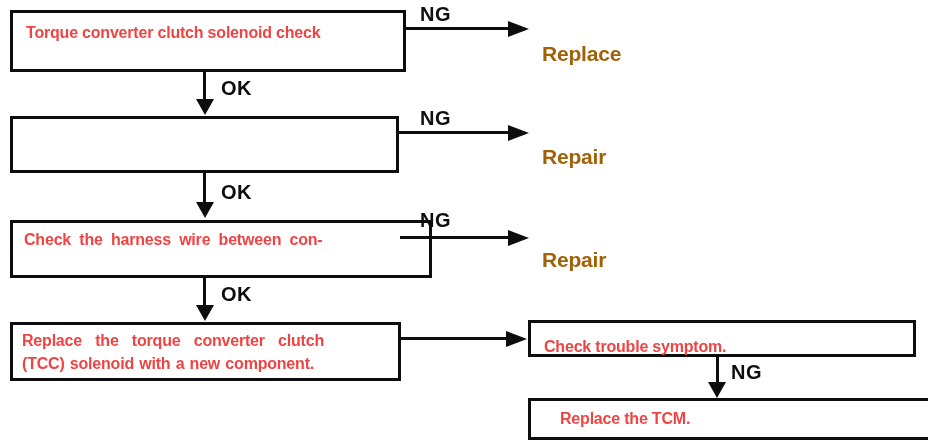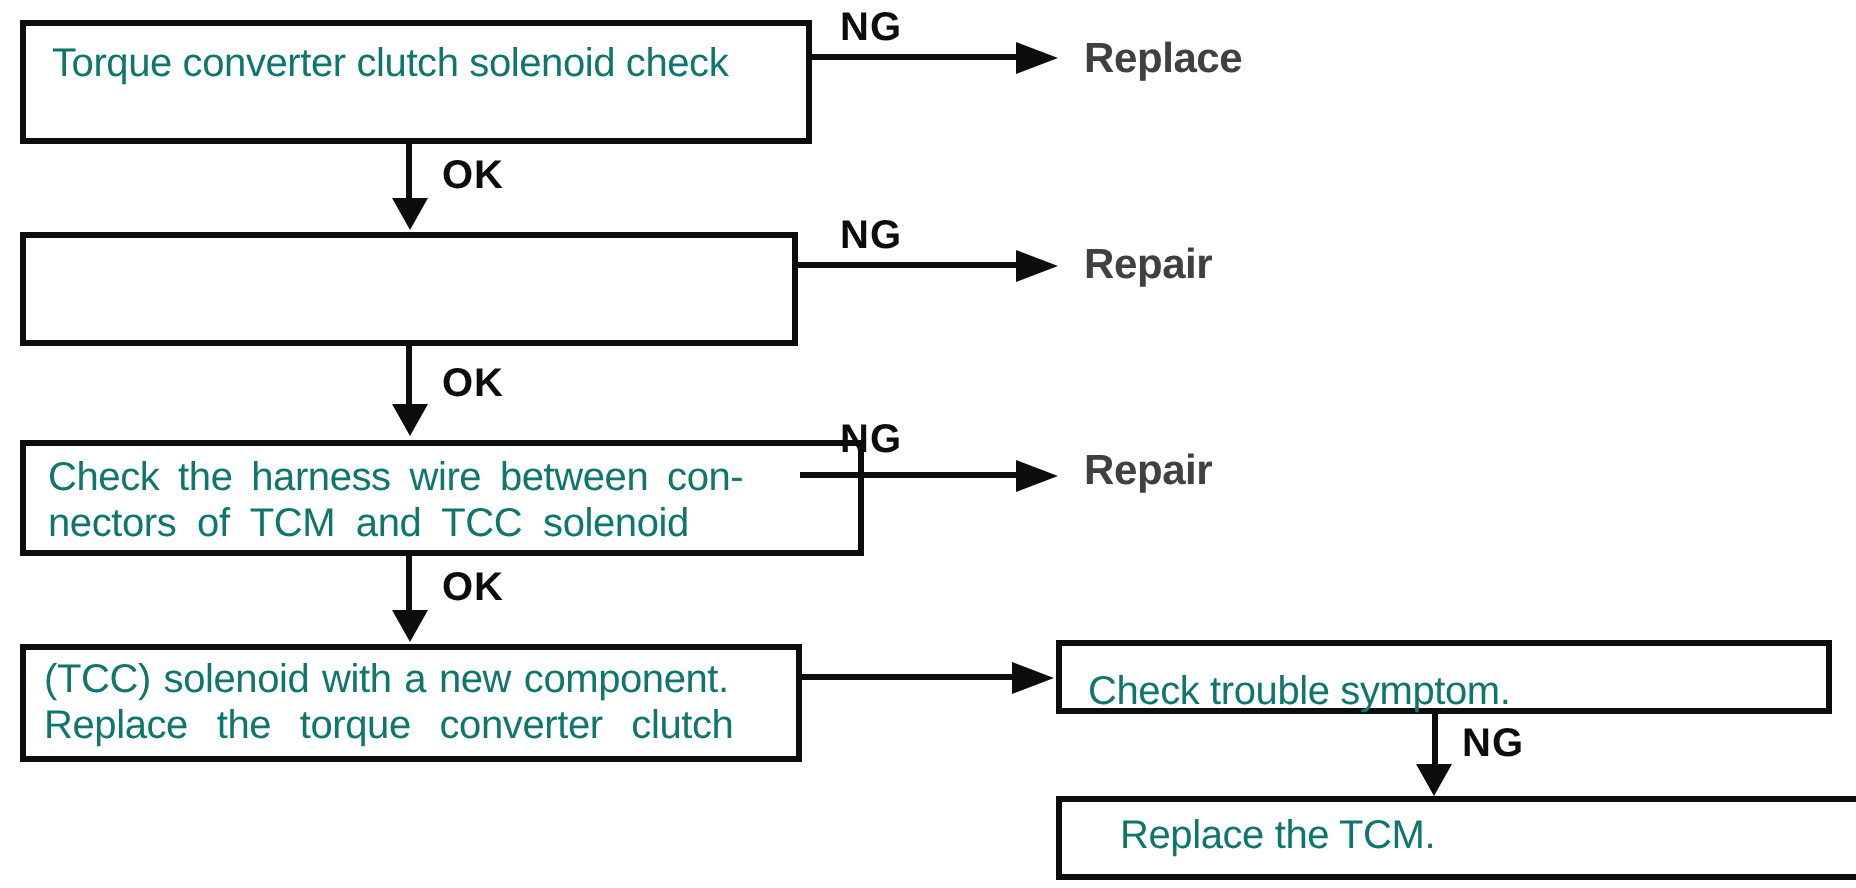--- a/index.html
+++ b/index.html
@@ -6,41 +6,41 @@
   html,body { background:#ffffff; }
   body { font-family:"Liberation Sans", sans-serif; }
   .canvas {
     position:relative; width:928px; height:444px;
     background:#ffffff; color:#0d0d0d; overflow:hidden;
   }
   .box {
     position:absolute; border:3px solid #0d0d0d; background:#ffffff;
   }
   .ln {
-    font-size:20px; font-weight:400; line-height:23px;
-    white-space:nowrap; letter-spacing:-0.2px; color:#0f766e;
+    font-size:16px; font-weight:700; line-height:23px;
+    white-space:nowrap; letter-spacing:-0.2px; color:#ef4444;
   }
   .hline, .vline { position:absolute; background:#0d0d0d; }
   .head-right {
     position:absolute; width:0; height:0;
     border-top:8px solid transparent; border-bottom:8px solid transparent;
     border-left:21px solid #0d0d0d;
   }
   .head-down {
     position:absolute; width:0; height:0;
     border-left:9px solid transparent; border-right:9px solid transparent;
     border-top:16px solid #0d0d0d;
   }
   .cond {
     position:absolute; font-size:20px; font-weight:700; line-height:26px;
     color:#0d0d0d; letter-spacing:0.5px;
   }
   .outcome {
     position:absolute; font-size:21px; font-weight:700; line-height:22px;
-    color:#404040; letter-spacing:-0.2px;
+    color:#a16207; letter-spacing:-0.2px;margin-top:24px;
   }
 </style>
 </head>
 <body>
 
 <div class="canvas">
 
   <div class="box" style="left:10px;top:10px;width:396px;height:62px;padding:8px 0 0 13px">
     <div class="ln">Torque converter clutch solenoid check</div>
   </div>
@@ -61,35 +61,34 @@
   <div class="hline" style="left:398px;top:131px;width:114px;height:3px"></div>
   <div class="head-right" style="left:508px;top:125px"></div>
   <div class="outcome" style="left:542px;top:122px">Repair</div>
 
   <div class="vline" style="left:203px;top:173px;width:3px;height:30px"></div>
   <div class="head-down" style="left:196px;top:202px"></div>
   <div class="cond" style="left:221px;top:179px">OK</div>
 
   <div class="box" style="left:10px;top:220px;width:422px;height:58px;padding:5px 0 0 11px">
     <div class="ln" style="word-spacing:4px">Check the harness wire between con-</div>
-    <div class="ln" style="word-spacing:5px">nectors of TCM and TCC solenoid</div>
   </div>
 
   <div class="cond" style="left:420px;top:207px">NG</div>
   <div class="hline" style="left:400px;top:236px;width:112px;height:3px"></div>
   <div class="head-right" style="left:508px;top:230px"></div>
   <div class="outcome" style="left:542px;top:225px">Repair</div>
 
   <div class="vline" style="left:203px;top:278px;width:3px;height:28px"></div>
   <div class="head-down" style="left:196px;top:305px"></div>
   <div class="cond" style="left:221px;top:281px">OK</div>
 
   <div class="box" style="left:10px;top:322px;width:391px;height:59px;padding:4px 0 0 9px">
+    <div class="ln" style="word-spacing:9px">Replace the torque converter clutch</div>
     <div class="ln" style="word-spacing:1px">(TCC) solenoid with a new component.</div>
-    <div class="ln" style="word-spacing:9px">Replace the torque converter clutch</div>
   </div>
 
   <div class="hline" style="left:401px;top:337px;width:107px;height:3px"></div>
   <div class="head-right" style="left:506px;top:331px"></div>
 
   <div class="box" style="left:528px;top:320px;width:388px;height:37px;padding:12px 0 0 13px">
     <div class="ln">Check trouble symptom.</div>
   </div>
 
   <div class="vline" style="left:716px;top:357px;width:3px;height:26px"></div>

